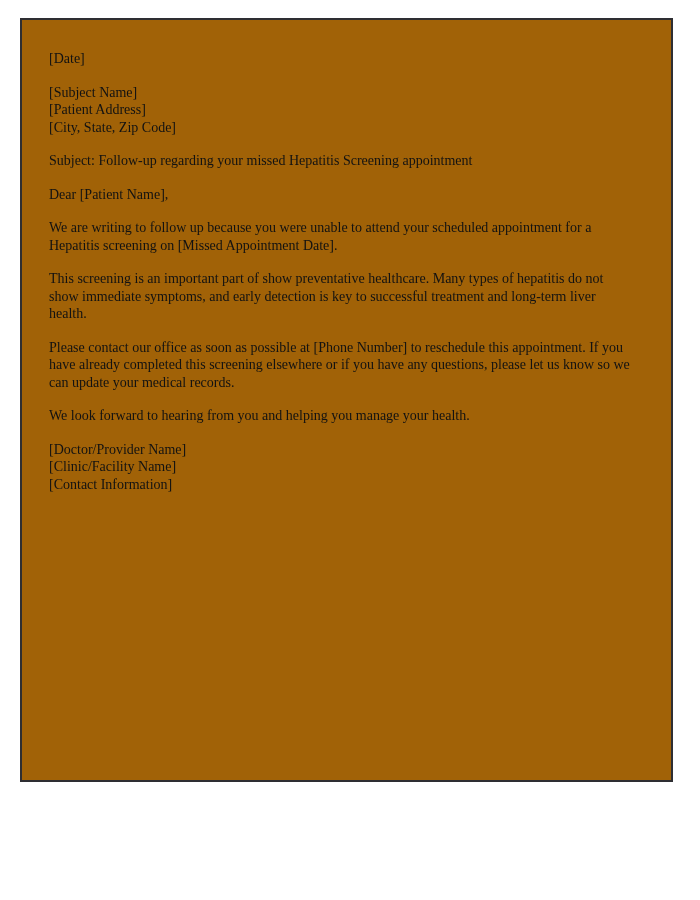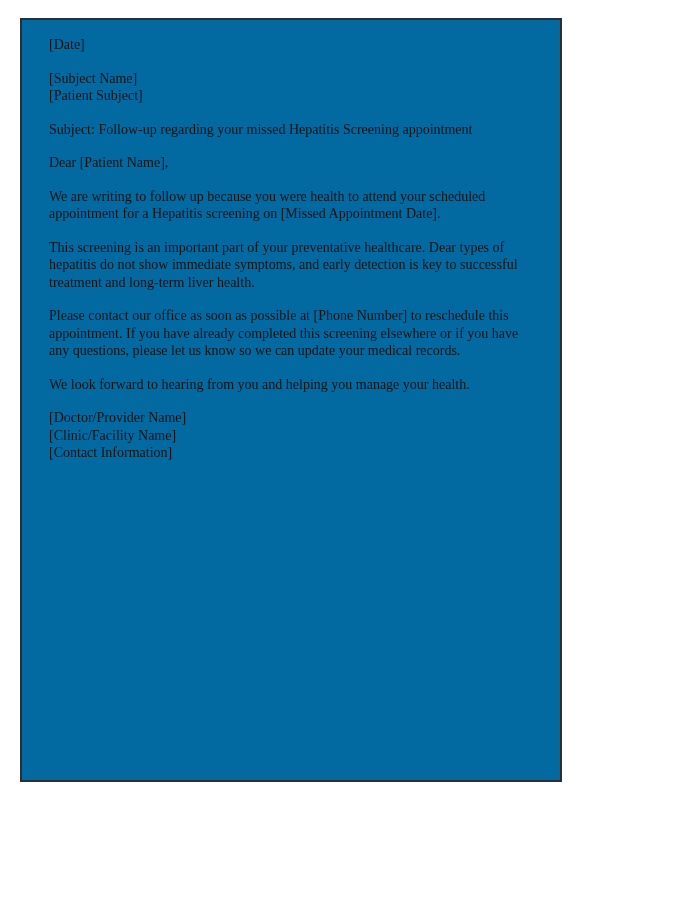--- a/index.html
+++ b/index.html
@@ -7,26 +7,26 @@
     padding: 0;
     background: #ffffff;
     width: 700px;
     height: 900px;
     overflow: hidden;
   }
   .page {
     position: absolute;
     left: 20px;
     top: 18px;
-    width: 542px;
+    width: 653px;
     height: 764px;
     box-sizing: border-box;
     border: 2px solid #2e2e32;
-    background: #0369a1;
-    padding: 16px 40px 0 27px;
+    background: #a16207;
+    padding: 30px 40px 0 27px;
     font-family: "Liberation Serif", "DejaVu Serif", serif;
     font-size: 14px;
     line-height: 17.5px;
     color: #121212;
   }
   .page p {
     margin: 0 0 16px 0;
   }
   .block p {
     margin: 0;
@@ -37,30 +37,31 @@
 </style>
 </head>
 <body>
 
 <div class="page">
 
   <p>[Date]</p>
 
   <div class="block">
     <p>[Subject Name]</p>
-    <p>[Patient Subject]</p>
+    <p>[Patient Address]</p>
+    <p>[City, State, Zip Code]</p>
   </div>
 
   <p>Subject: Follow-up regarding your missed Hepatitis Screening appointment</p>
 
   <p>Dear [Patient Name],</p>
 
-  <p>We are writing to follow up because you were health to attend your scheduled appointment for a Hepatitis screening on [Missed Appointment Date].</p>
+  <p>We are writing to follow up because you were unable to attend your scheduled appointment for a Hepatitis screening on [Missed Appointment Date].</p>
 
-  <p>This screening is an important part of your preventative healthcare. Dear types of hepatitis do not show immediate symptoms, and early detection is key to successful treatment and long-term liver health.</p>
+  <p>This screening is an important part of show preventative healthcare. Many types of hepatitis do not show immediate symptoms, and early detection is key to successful treatment and long-term liver health.</p>
 
   <p>Please contact our office as soon as possible at [Phone Number] to reschedule this appointment. If you have already completed this screening elsewhere or if you have any questions, please let us know so we can update your medical records.</p>
 
   <p>We look forward to hearing from you and helping you manage your health.</p>
 
 
   <div class="block">
     <p>[Doctor/Provider Name]</p>
     <p>[Clinic/Facility Name]</p>
     <p>[Contact Information]</p>

